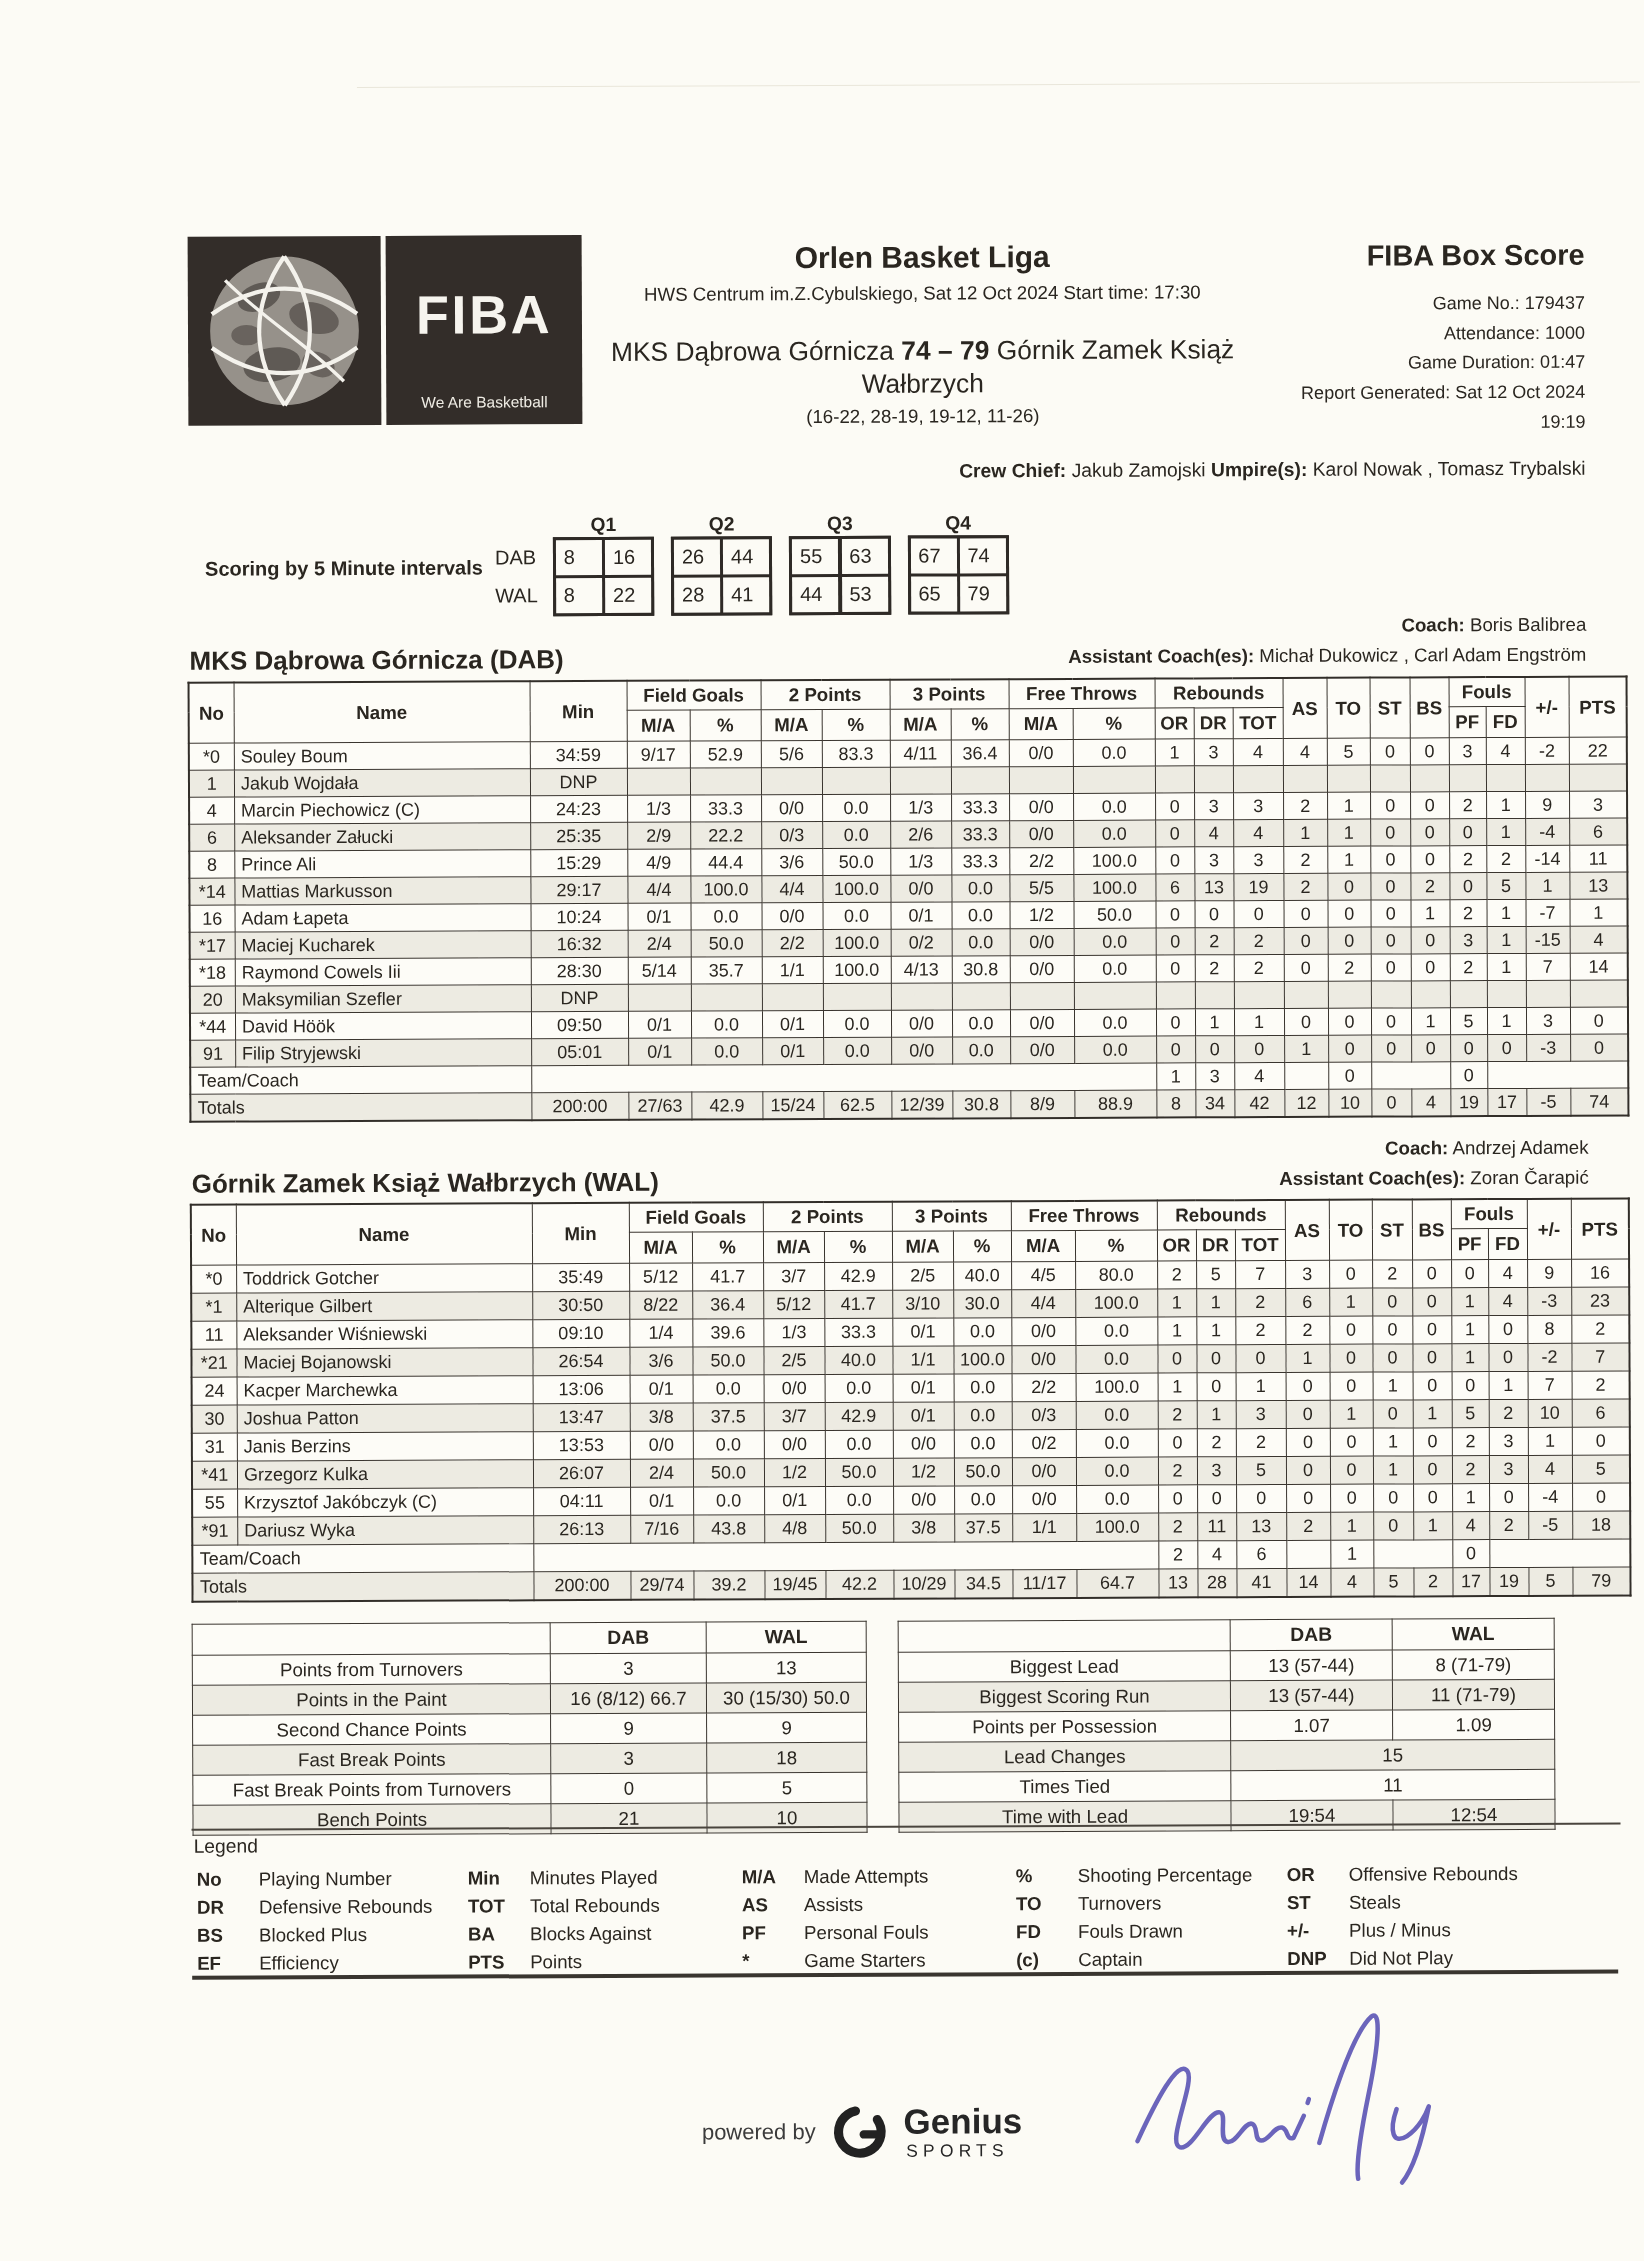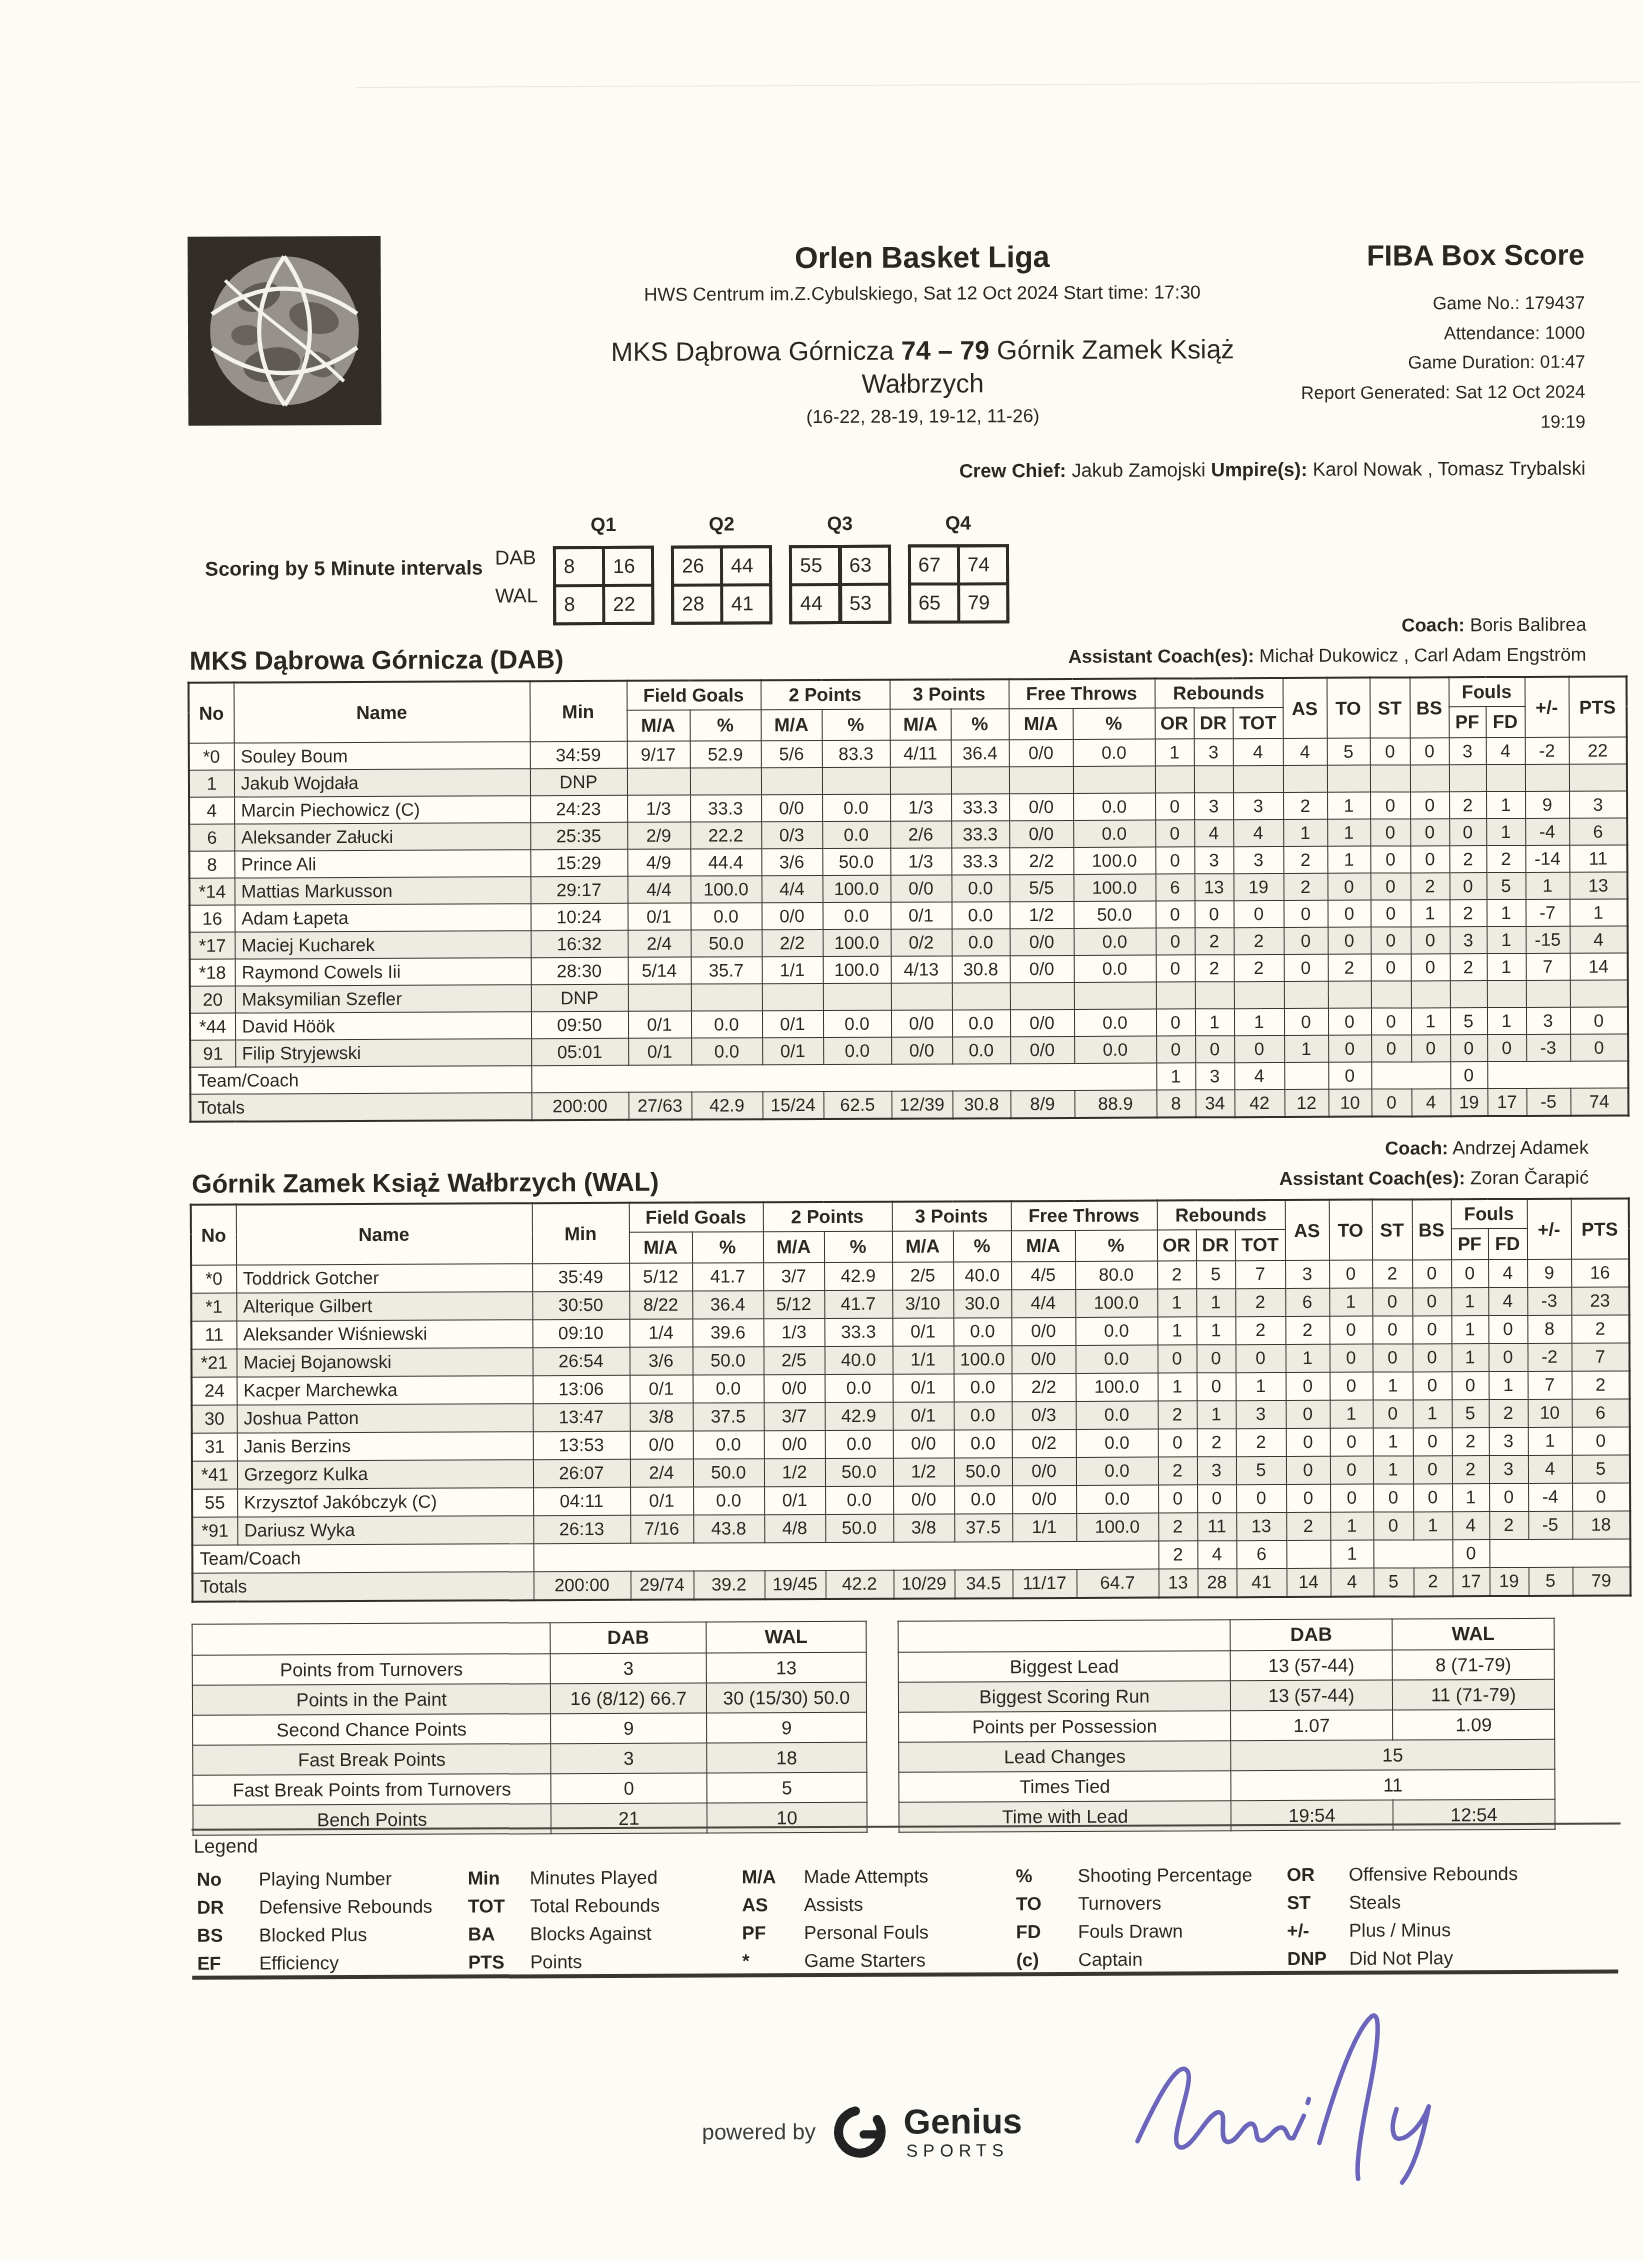--- a/index.html
+++ b/index.html
@@ -27,21 +27,21 @@
   .crew{font-size:19.3px;text-align:right;}
   .crew b{font-weight:bold;}
   .coachline{font-size:18.7px;text-align:right;}
   .coachline b{font-weight:bold;}
   .team-title{font-size:26px;font-weight:bold;}
 
   
   .iv-title{font-size:20px;font-weight:bold;}
   .iv-teamlabel{height:38px;display:flex;align-items:center;font-size:20px;}
   .iv-blocks{display:flex;gap:17px;}
-  .iv-qlabel{text-align:center;font-weight:bold;font-size:19.3px;height:19.3px;margin-bottom:13px;}
+  .iv-qlabel{text-align:center;font-weight:bold;font-size:19.3px;height:19.3px;margin-bottom:4px;}
   .iv-box{display:grid;grid-template-columns:46px 46px;gap:3.2px;background:#2e2a26;border:3.2px solid #2e2a26;}
   .iv-cell{background:#fcfbf5;height:35px;font-size:20px;display:flex;align-items:center;padding-left:7.7px;}
 
   
   table{border-collapse:collapse;}
   .stats{table-layout:fixed;width:1437px;border:2.6px solid #322e29;background:#fdfcf7;}
   .stats th,.stats td{border:1.3px solid #3a352f;text-align:center;overflow:hidden;white-space:nowrap;padding:0;}
   .stats thead th{font-weight:bold;font-size:18.7px;height:28px;background:#fdfcf7;}
   .stats thead tr:last-child th{height:30px;}
   .stats tbody td{font-size:18px;height:26px;}
@@ -93,20 +93,24 @@
         <ellipse cx="135" cy="85" rx="30" ry="18" fill="#332d29" opacity="0.5" transform="rotate(15 135 85)"></ellipse>
         <ellipse cx="85" cy="140" rx="34" ry="20" fill="#332d29" opacity="0.55" transform="rotate(-10 85 140)"></ellipse>
         <ellipse cx="55" cy="105" rx="18" ry="12" fill="#332d29" opacity="0.45"></ellipse>
         <ellipse cx="140" cy="140" rx="20" ry="14" fill="#332d29" opacity="0.45" transform="rotate(25 140 140)"></ellipse>
         <path d="M100,12 C60,70 60,130 100,188" fill="none" stroke="#f4f2ec" stroke-width="5"></path>
         <path d="M100,12 C140,70 140,130 100,188" fill="none" stroke="#f4f2ec" stroke-width="5"></path>
         <path d="M14,80 C70,40 130,40 186,80" fill="none" stroke="#f4f2ec" stroke-width="5"></path>
         <path d="M14,120 C70,160 130,160 186,120" fill="none" stroke="#f4f2ec" stroke-width="5"></path>
         <path d="M30,40 C80,90 120,110 170,160" fill="none" stroke="#f4f2ec" stroke-width="4"></path>
       </svg>
+    </div>
+    <div class="logo-panel logo-right">
+      <div class="fiba-word">FIBA</div>
+      <div class="fiba-tag">We Are Basketball</div>
     </div>
   </div>
 
   <div class="abs hdr-center" style="left:449px;top:241px;width:953px;">
     <div class="league-title">Orlen Basket Liga</div>
     <div class="venue">HWS Centrum im.Z.Cybulskiego, Sat 12 Oct 2024 Start time: 17:30</div>
     <div class="match-line">
       <span>MKS Dąbrowa Górnicza</span>
       <b>74 – 79</b>
       <span>Górnik Zamek Książ</span>

